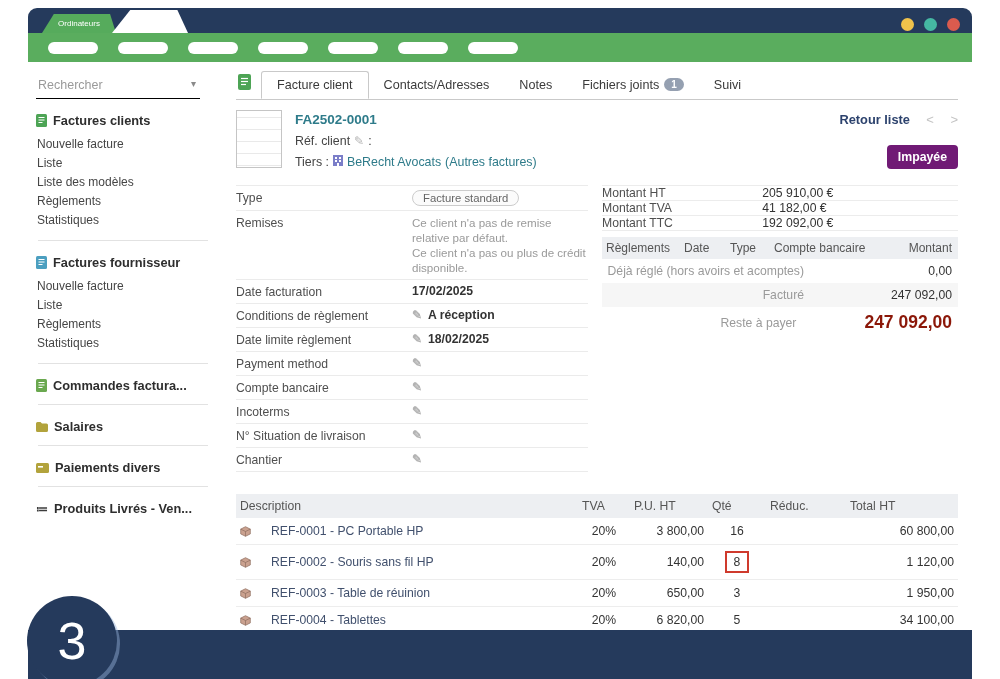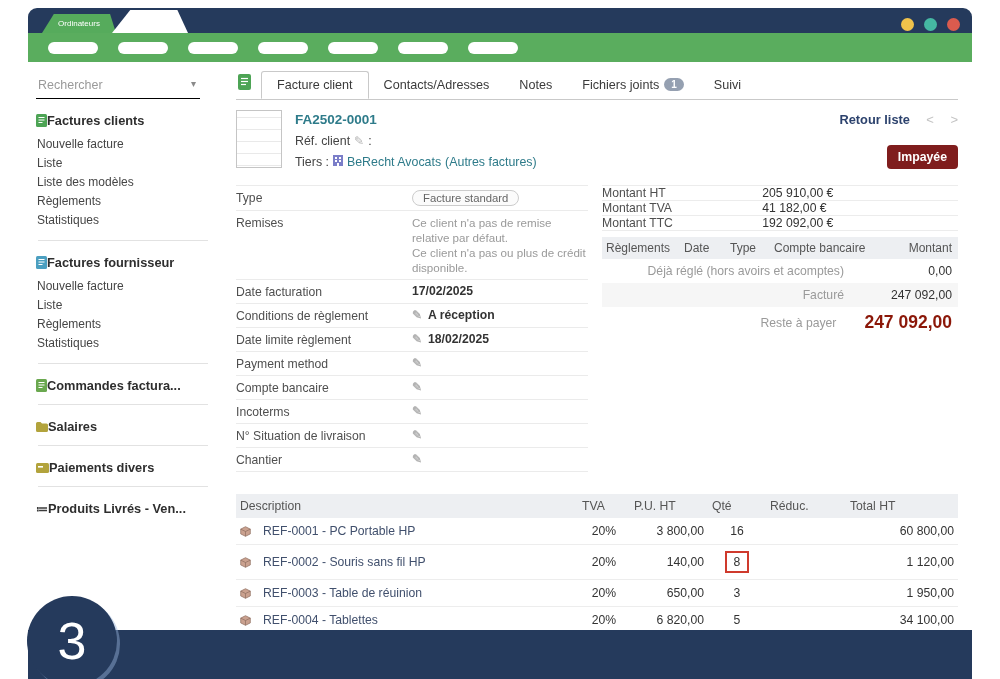--- a/index.html
+++ b/index.html
@@ -21,21 +21,21 @@
              display:flex; align-items:center; padding-left:20px; gap:20px; }
   .pill { width:50px; height:12px; border-radius:6px; background:#fff; }
 
   
   .sidebar { position:absolute; left:28px; top:62px; width:194px; height:568px; background:#fff;
              padding:12px 10px 0 8px; }
   .search { display:flex; justify-content:space-between; align-items:flex-start; width:164px;
             padding:4px 4px 6px 2px; border-bottom:1px solid #000000; color:#9a9a9a; font-size:12.5px; }
   .caret { color:#8a8a8a; font-size:10px; }
   .sec { margin-top:14px; }
-  .sec-title { display:flex; align-items:center; font-size:12.8px; font-weight:bold; color:#2e2e2e; }
+  .sec-title { display:flex; align-items:center; gap:6px; font-size:12.8px; font-weight:bold; color:#2e2e2e; }
   .sec-items { margin-top:6px; }
   .sec-items div { font-size:12px; color:#454545; padding:2.5px 0 2.5px 1px; cursor:pointer; }
   .divider { border-bottom:1px solid #e2e2e2; margin:11px 4px 0 2px; }
   .list-glyph { font-size:12px; color:#3c3c3c; }
 
   
   .main { position:absolute; left:222px; top:62px; width:750px; height:568px; background:#fff; padding:8px 14px 0 14px; }
 
   .tabbar { display:flex; align-items:center; border-bottom:1px solid #c9c9c9; height:30px; }
   .tab-doc { margin:0 10px 5px 2px; }
@@ -51,21 +51,21 @@
            repeating-linear-gradient(#fff 0 6px, #e9e9e9 6px 7px, #fff 7px 12px);
            background-color:#fff; }
   .banner-txt { margin-left:13px; padding-top:2px; }
   .ref { color:#2e7b8a; font-weight:bold; font-size:13.5px; }
   .bline { font-size:12.4px; color:#444; margin-top:7px; display:flex; align-items:flex-start; gap:4px; }
   .tlink { color:#2e7b8a; cursor:pointer; }
   .pencil { color:#b3b3b3; font-size:12px; cursor:pointer; }
   .banner-right { text-align:right; }
   .backlist { color:#2c426d; font-weight:bold; font-size:12.8px; cursor:pointer; }
   .chev { color:#c3c3c3; font-size:13px; margin-left:12px; cursor:pointer; }
-  .status-badge { display:inline-block; margin-top:17px; background:#7f1d1d; color:#fff; font-weight:bold;
+  .status-badge { display:inline-block; margin-top:17px; background:#701a75; color:#fff; font-weight:bold;
                   font-size:12.3px; padding:5px 11px; border-radius:4px; }
 
   .details { margin-top:16px; display:flex; gap:14px; }
   .fields { width:352px; }
   .frow { display:flex; border-bottom:1px solid #ebebeb; padding:4px 0; min-height:22px; align-items:flex-start; }
   .frow:first-child { border-top:1px solid #ebebeb; }
   .flabel { width:176px; font-size:12.2px; color:#4f4f4f; padding-top:1px; }
   .fval { flex:1; font-size:12.2px; color:#333; font-weight:bold; display:flex; gap:6px; align-items:flex-start; }
   .pill-val { border:1px solid #ccc; border-radius:10px; background:#fbfbfb; color:#666;
               font-size:11.3px; font-weight:normal; padding:1px 10px; }
@@ -73,33 +73,33 @@
 
   .summary { flex:1; }
   .trow { display:flex; border-bottom:1px solid #ececec; padding:0 0; }
   .trow:first-child { border-top:1px solid #ececec; }
   .tlabel { width:45%; font-size:12.2px; color:#4f4f4f; }
   .tval { font-size:12.2px; color:#333; }
   .pay-head { display:flex; background:#edeff2; margin-top:6px; padding:4px 6px 4px 4px;
               font-size:12px; color:#555; }
   .ph-reg { width:78px; } .ph-date { width:46px; } .ph-type { width:44px; } .ph-cb { flex:1; }
   .ph-mt { width:80px; text-align:right; }
-  .pay-row { display:flex; justify-content:flex-end; align-items:center; padding:5px 6px 5px 4px; font-size:12.2px; }
+  .pay-row { display:flex; justify-content:flex-end; align-items:center; padding:5px 6px 5px 4px; font-size:12.2px;gap:40px; }
   .pay-row .rl { color:#9a9a9a; margin-right:28px; }
   .pay-row .rv { width:80px; text-align:right; color:#333; }
   .pay-row.shade { background:#f6f6f6; }
   .pay-row.rest .rv { width:auto; color:#8b1708; font-weight:bold; font-size:17.5px; }
 
   table.lines { width:100%; border-collapse:collapse; margin-top:22px; }
   table.lines th { background:#edeff2; color:#555; font-weight:normal; font-size:12.2px;
                    padding:5px 4px; text-align:left; }
   table.lines td { font-size:12.2px; color:#333; padding:6px 4px; border-bottom:1px solid #ededed; }
   th.c, td.c { text-align:center; }
   th.r, td.r { text-align:right; }
-  .desc-cell { display:flex; align-items:center; gap:12px; color:#41506d; cursor:pointer; }
+  .desc-cell { display:flex; align-items:center; gap:20px; color:#41506d; cursor:pointer; }
   .hl-box { display:inline-block; border:2px solid #cf3a2d; padding:2px 7px; }
 
   
   .footer { position:absolute; left:28px; top:630px; width:944px; height:49px; background:#253a5c; }
   .step { position:absolute; left:27px; top:596px; width:90px; height:90px; border-radius:50%;
           background:#253a5c; color:#fff; display:flex; align-items:center; justify-content:center;
           font-size:52px; z-index:5; box-shadow:3px 3px 0 0 rgba(150,180,220,.45); }
 </style>
 </head>
 <body>

